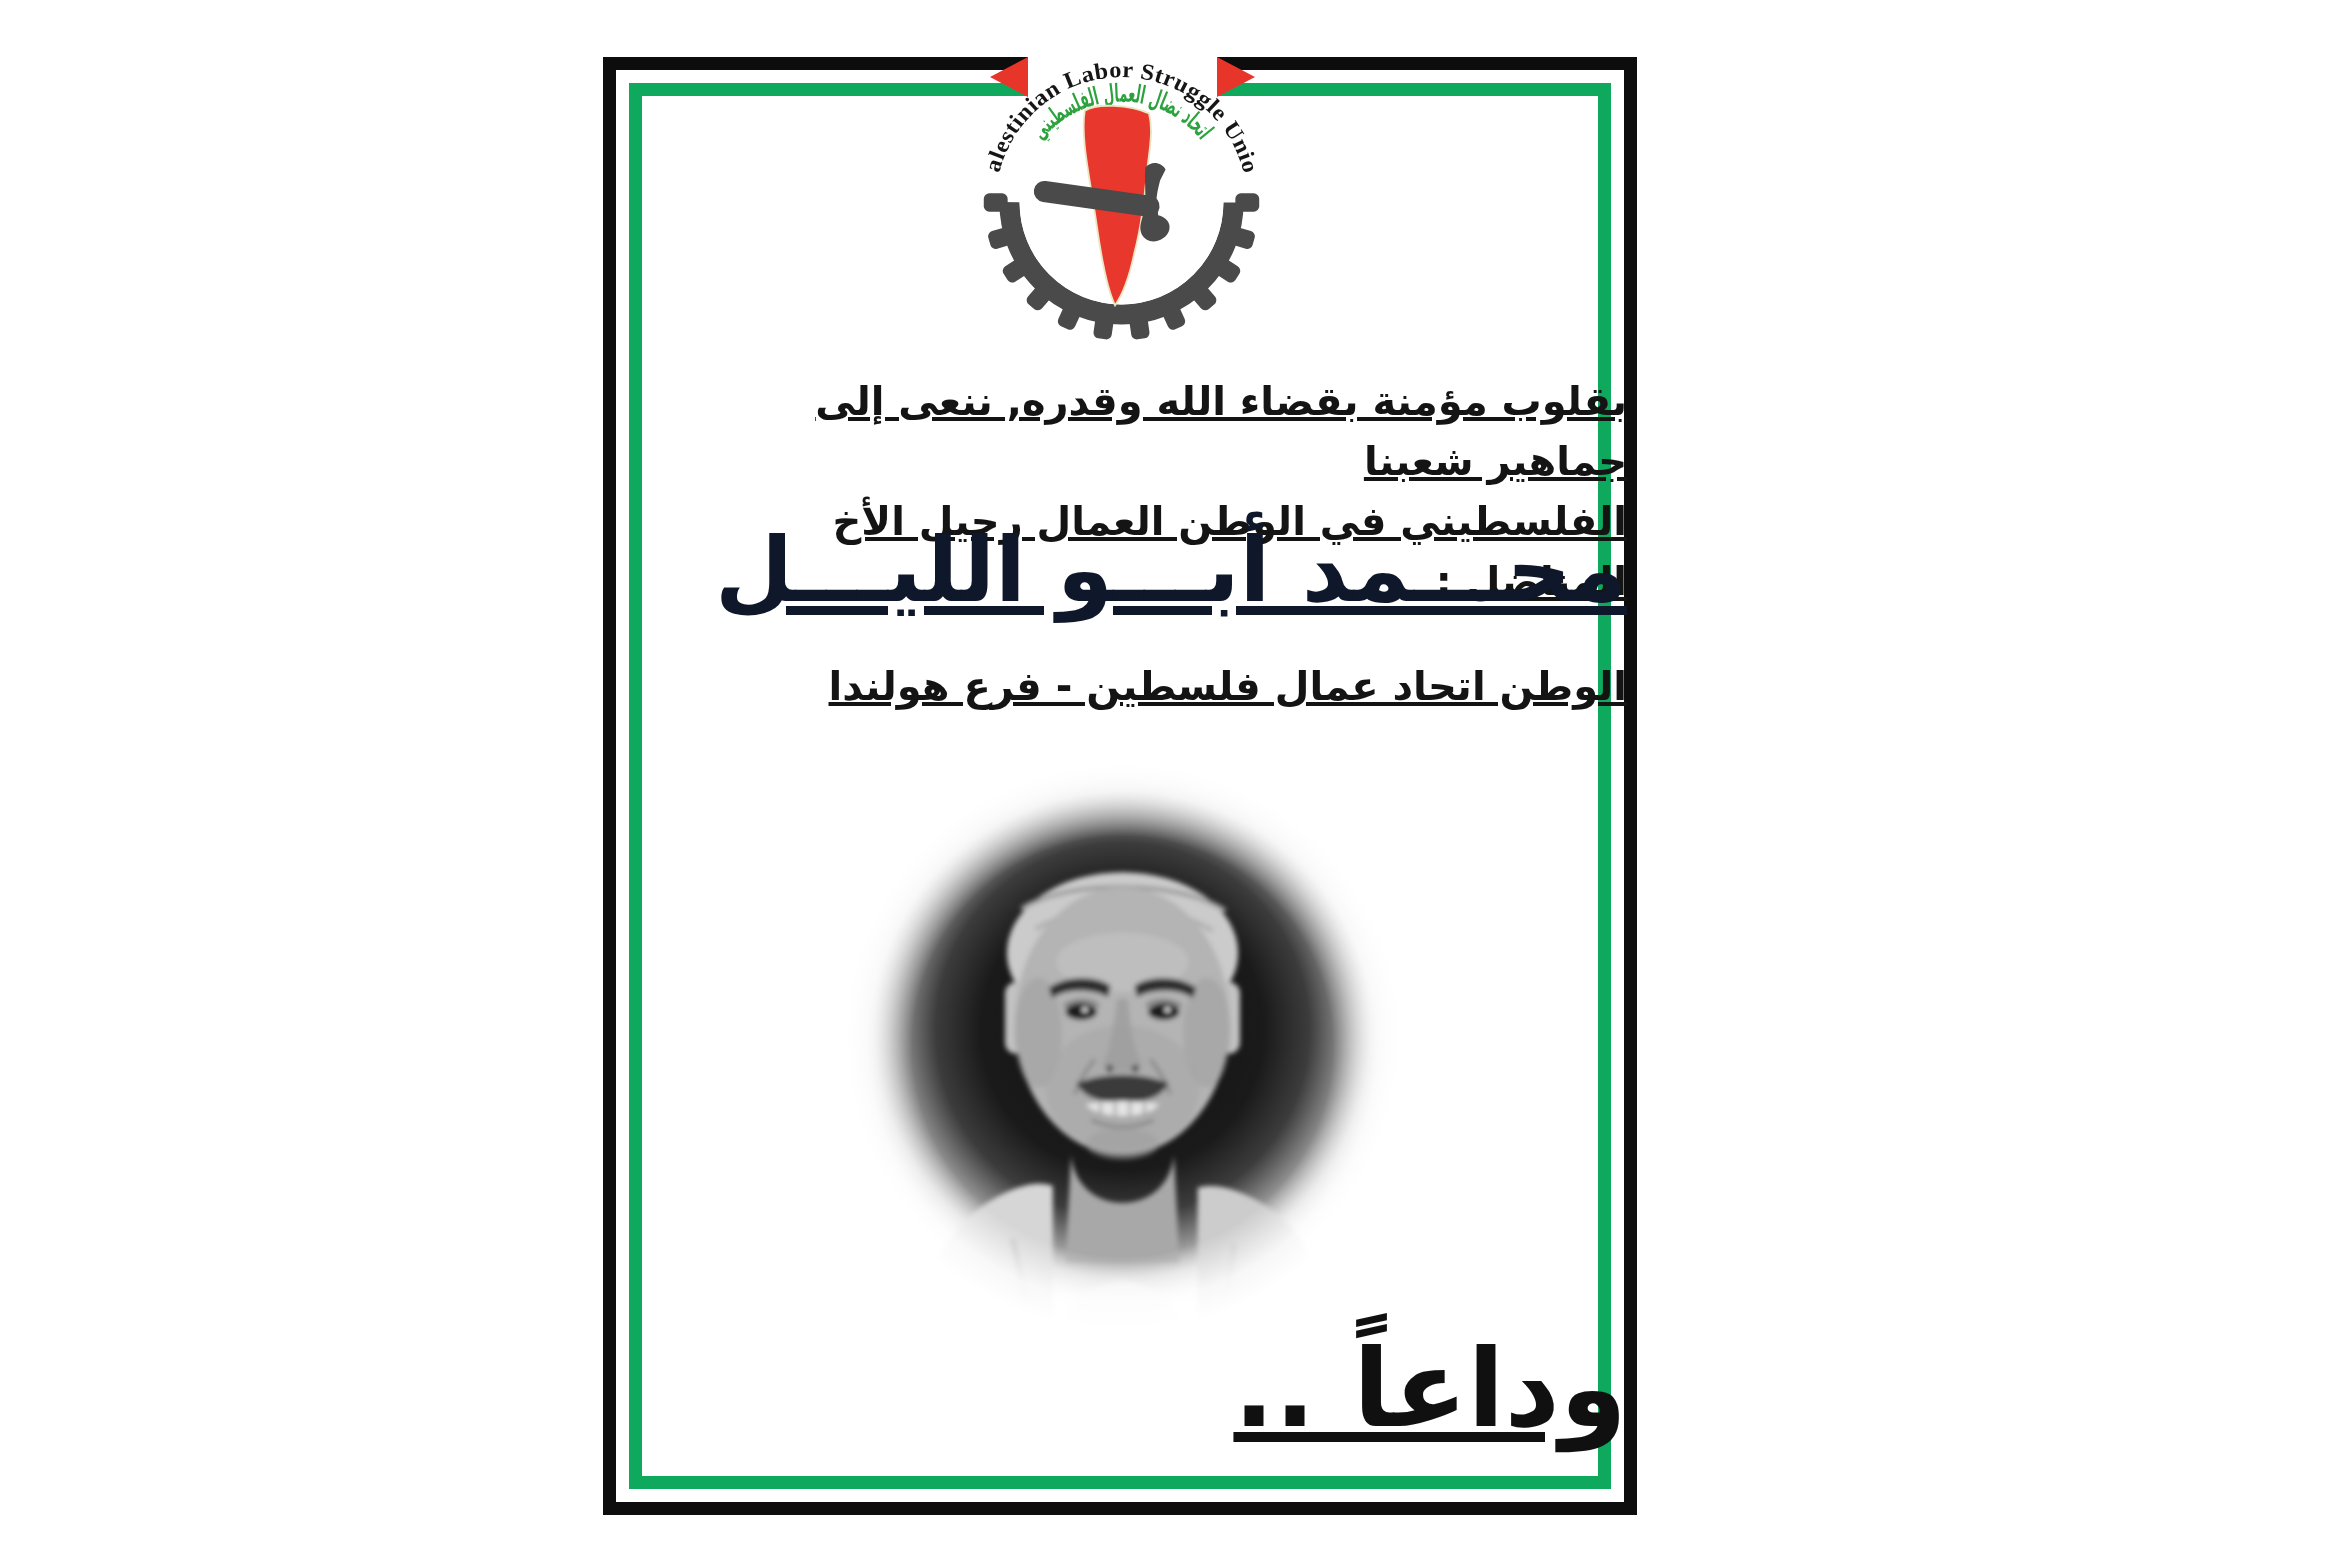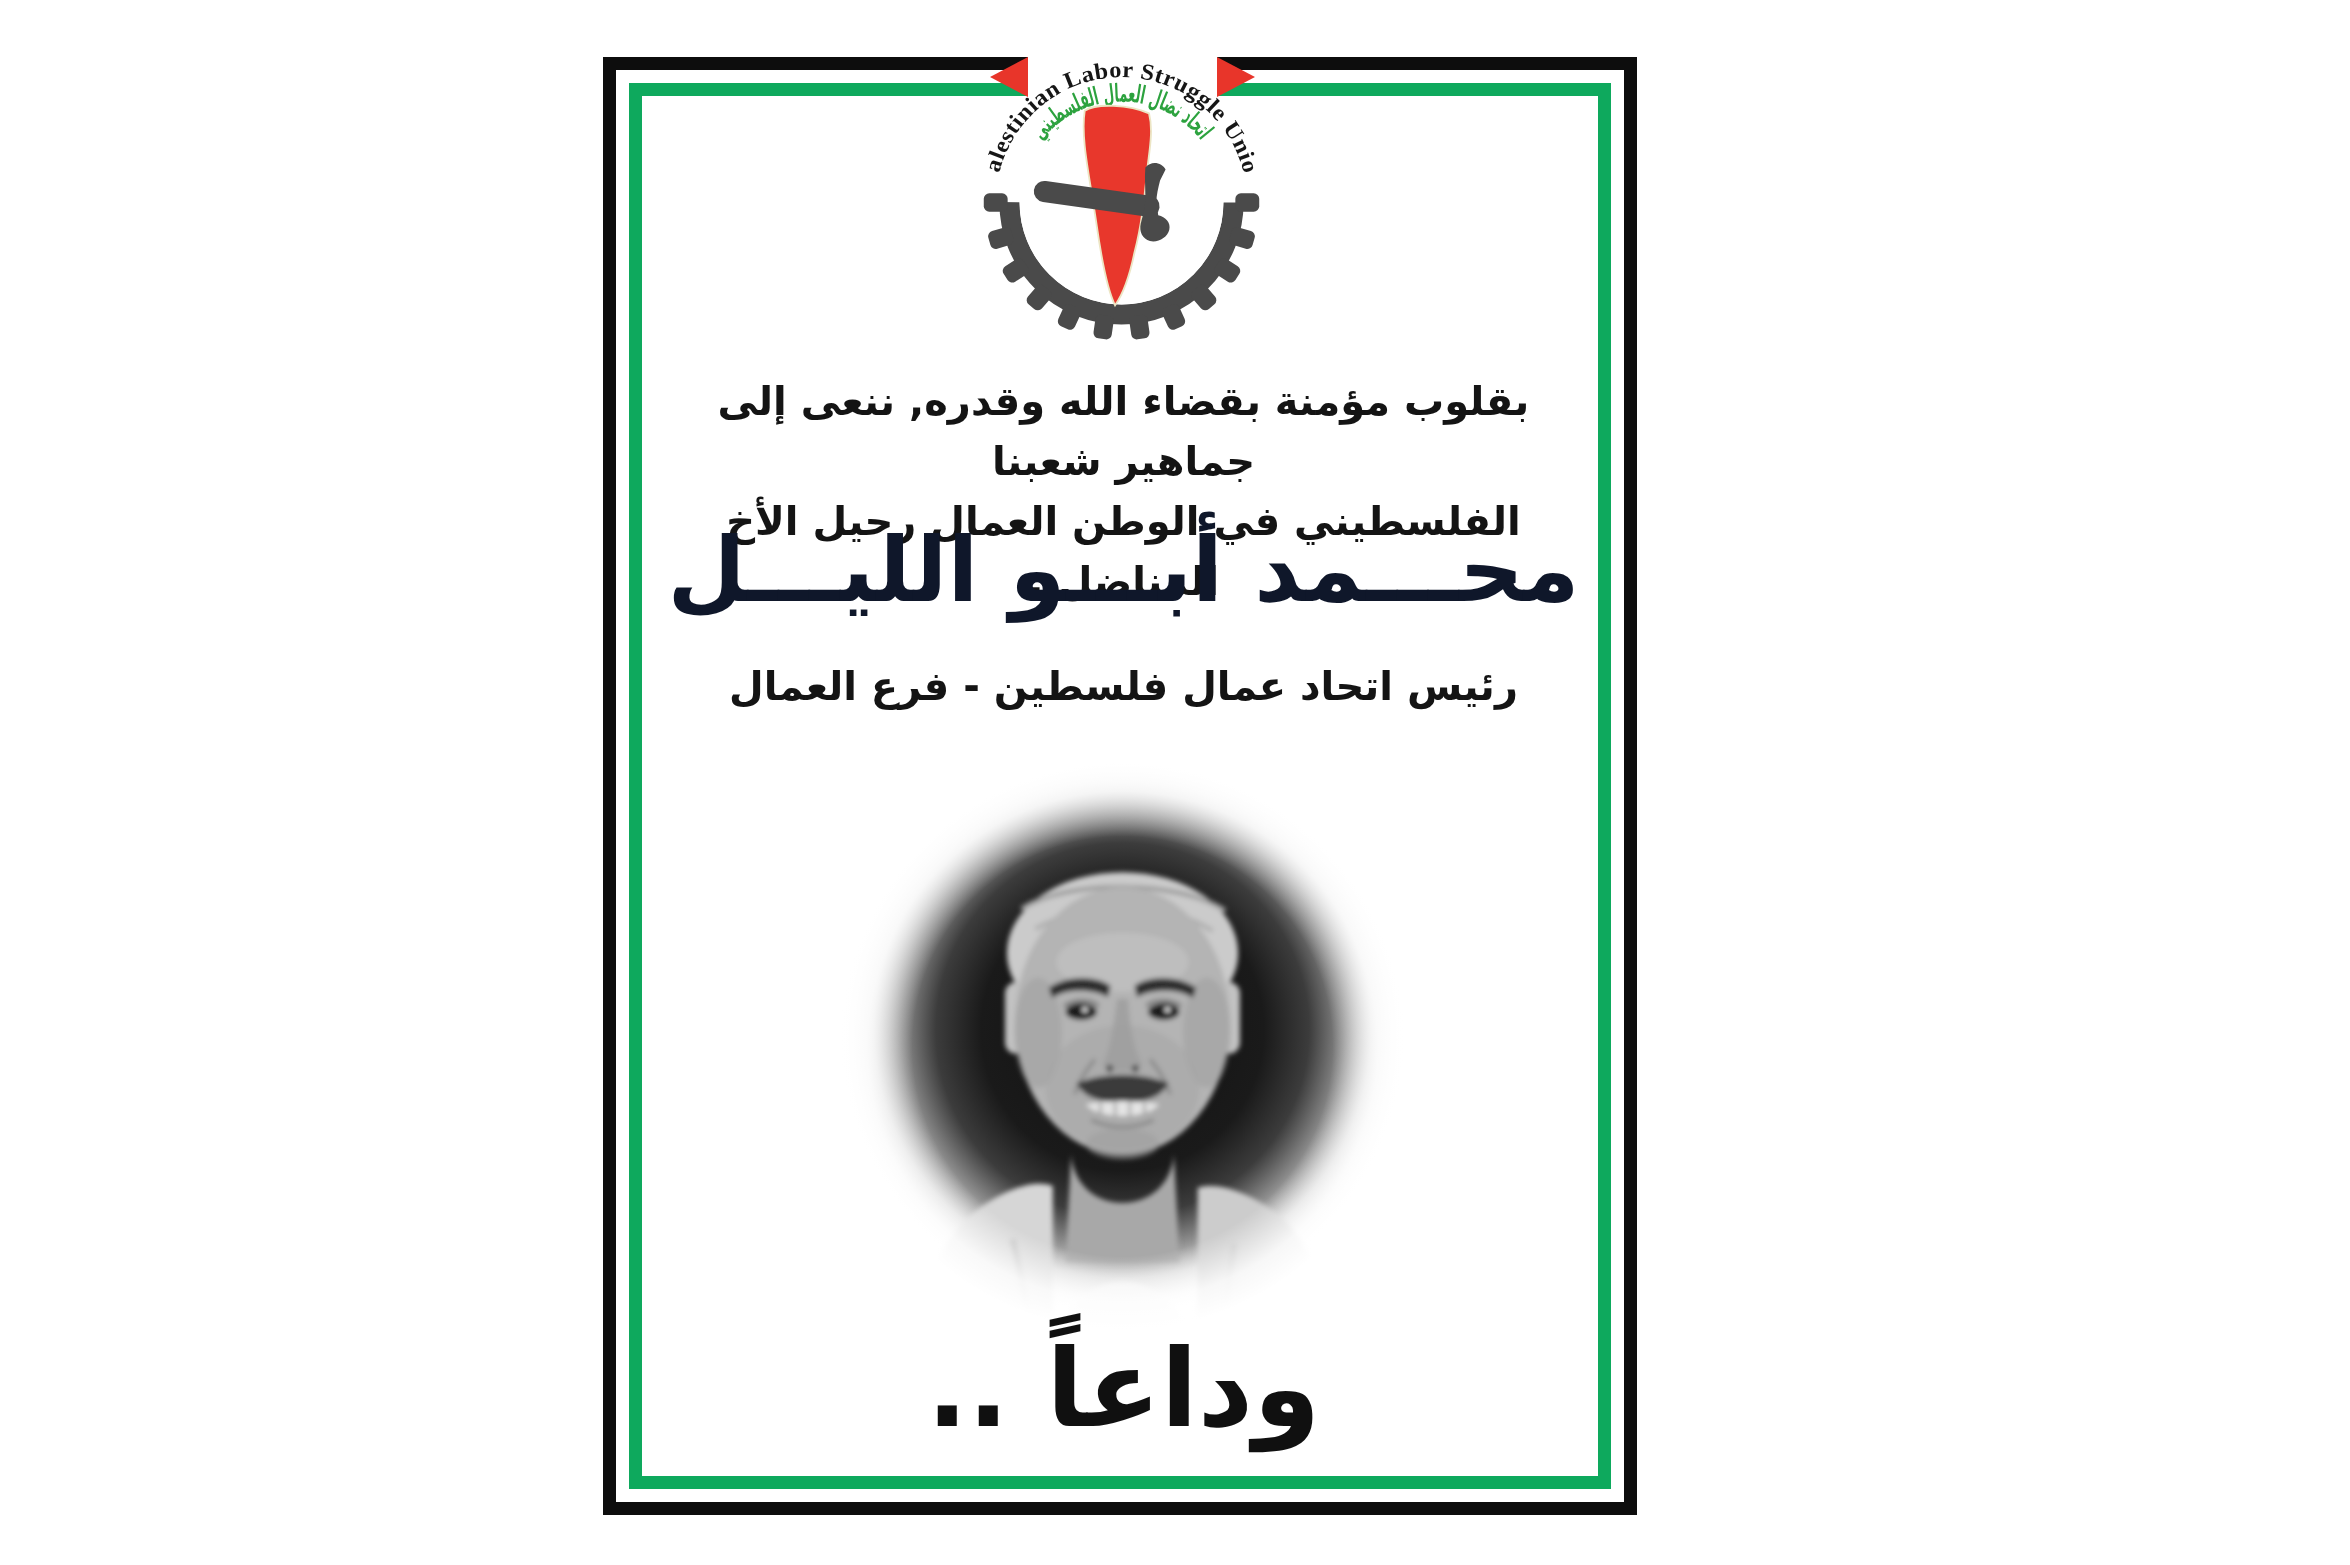--- a/index.html
+++ b/index.html
@@ -38,21 +38,21 @@
   
   .logo-svg{position:absolute;left:970px;top:51px;width:303px;height:303px;}
   .logo-en{
     font-family:"Liberation Serif", serif;font-weight:700;font-size:25px;
     fill:#161616;letter-spacing:.5px;
   }
   .logo-ar{
     font-family:"DejaVu Sans", sans-serif;font-weight:700;font-size:27px;fill:#2ca23e;
   }
   
-  .txt{position:absolute;left:646px;width:955px;text-align:center;direction:rtl;color:#141414;}
+  .txt{position:absolute;left:672px;width:955px;direction:rtl;color:#141414;text-decoration:underline;}
   .intro{top:371px;font-size:40px;font-weight:700;line-height:1.5;}
   .name{top:511px;font-size:90px;font-weight:700;color:#0f172a;line-height:1.3;}
   .role{top:663px;font-size:40px;font-weight:700;}
   .farewell{top:1324px;font-size:108px;font-weight:700;color:#101010;line-height:1.2;}
   
   .photo{position:absolute;left:838px;top:762px;width:569px;height:569px;}
 </style>
 </head>
 <body>
 
@@ -121,21 +121,21 @@
     </g>
   </svg>
 
   <div class="txt intro">
     <div>بقلوب مؤمنة بقضاء الله وقدره, ننعى إلى جماهير شعبنا</div>
     <div>الفلسطيني في الوطن العمال رحيل الأخ المناضل :</div>
   </div>
 
   <div class="txt name">محـــمد أبـــو الليـــل</div>
 
-  <div class="txt role">رئيس اتحاد عمال فلسطين - فرع العمال</div>
+  <div class="txt role">الوطن اتحاد عمال فلسطين - فرع هولندا</div>
 
   <svg class="photo" viewBox="-310 -310 620 620">
     <defs>
       <radialGradient id="vg" cx="50%" cy="47%" r="50%">
         <stop offset="0%" stop-color="#111111"></stop>
         <stop offset="50%" stop-color="#1a1a1a"></stop>
         <stop offset="66%" stop-color="#3c3c3c"></stop>
         <stop offset="78%" stop-color="#8c8c8c"></stop>
         <stop offset="88%" stop-color="#d8d8d8"></stop>
         <stop offset="100%" stop-color="#ffffff"></stop>

